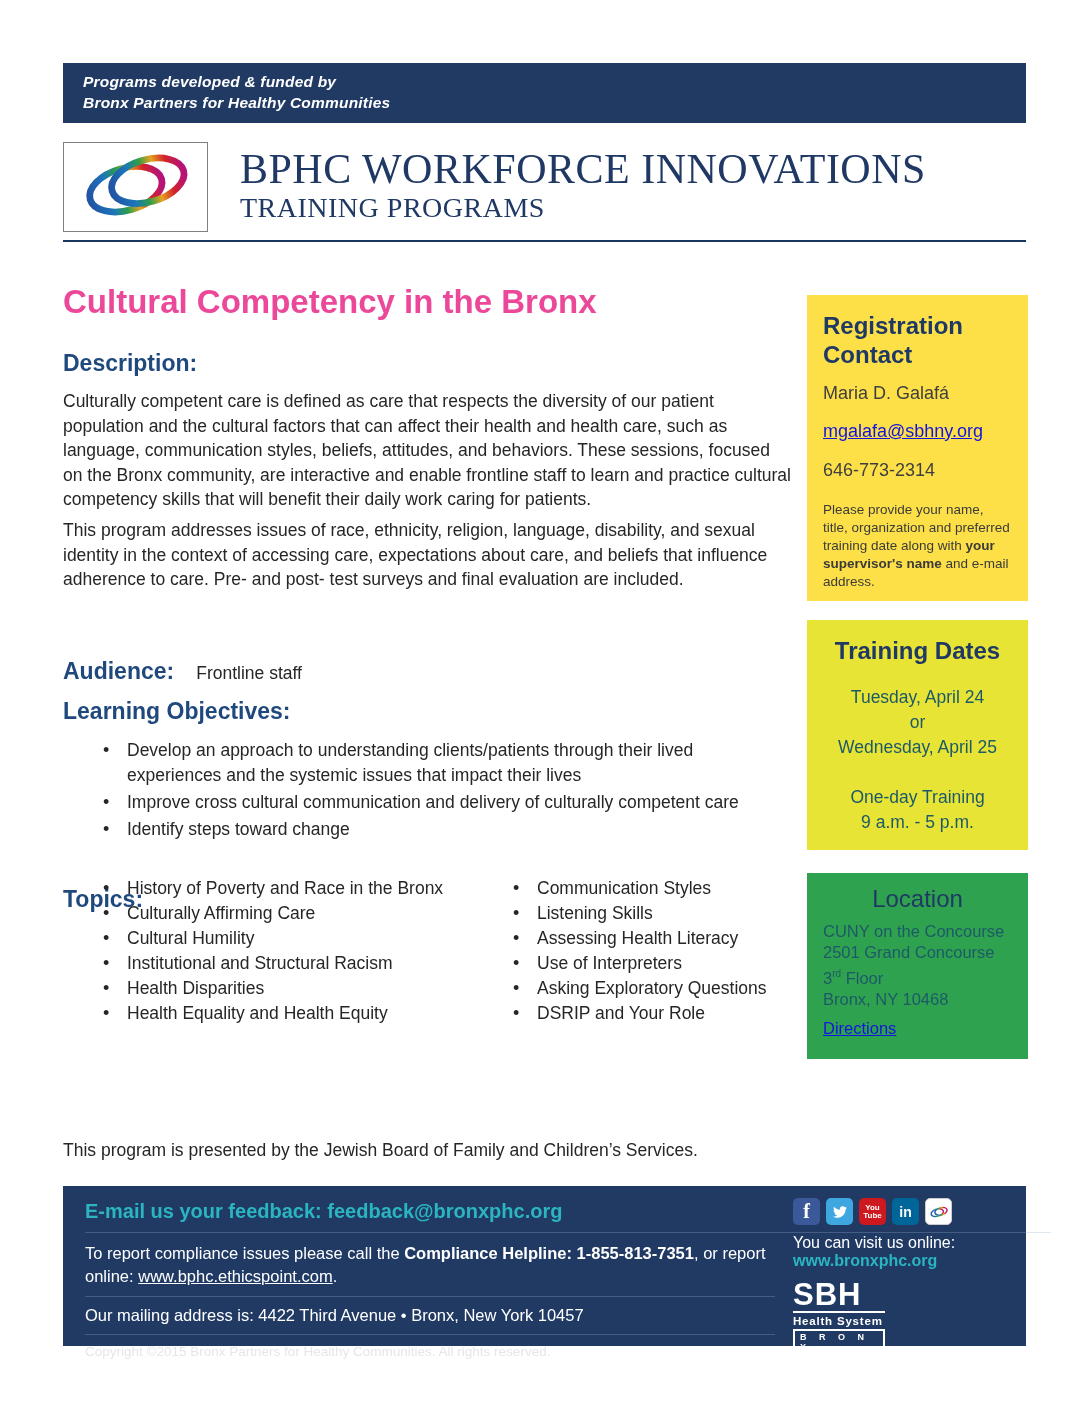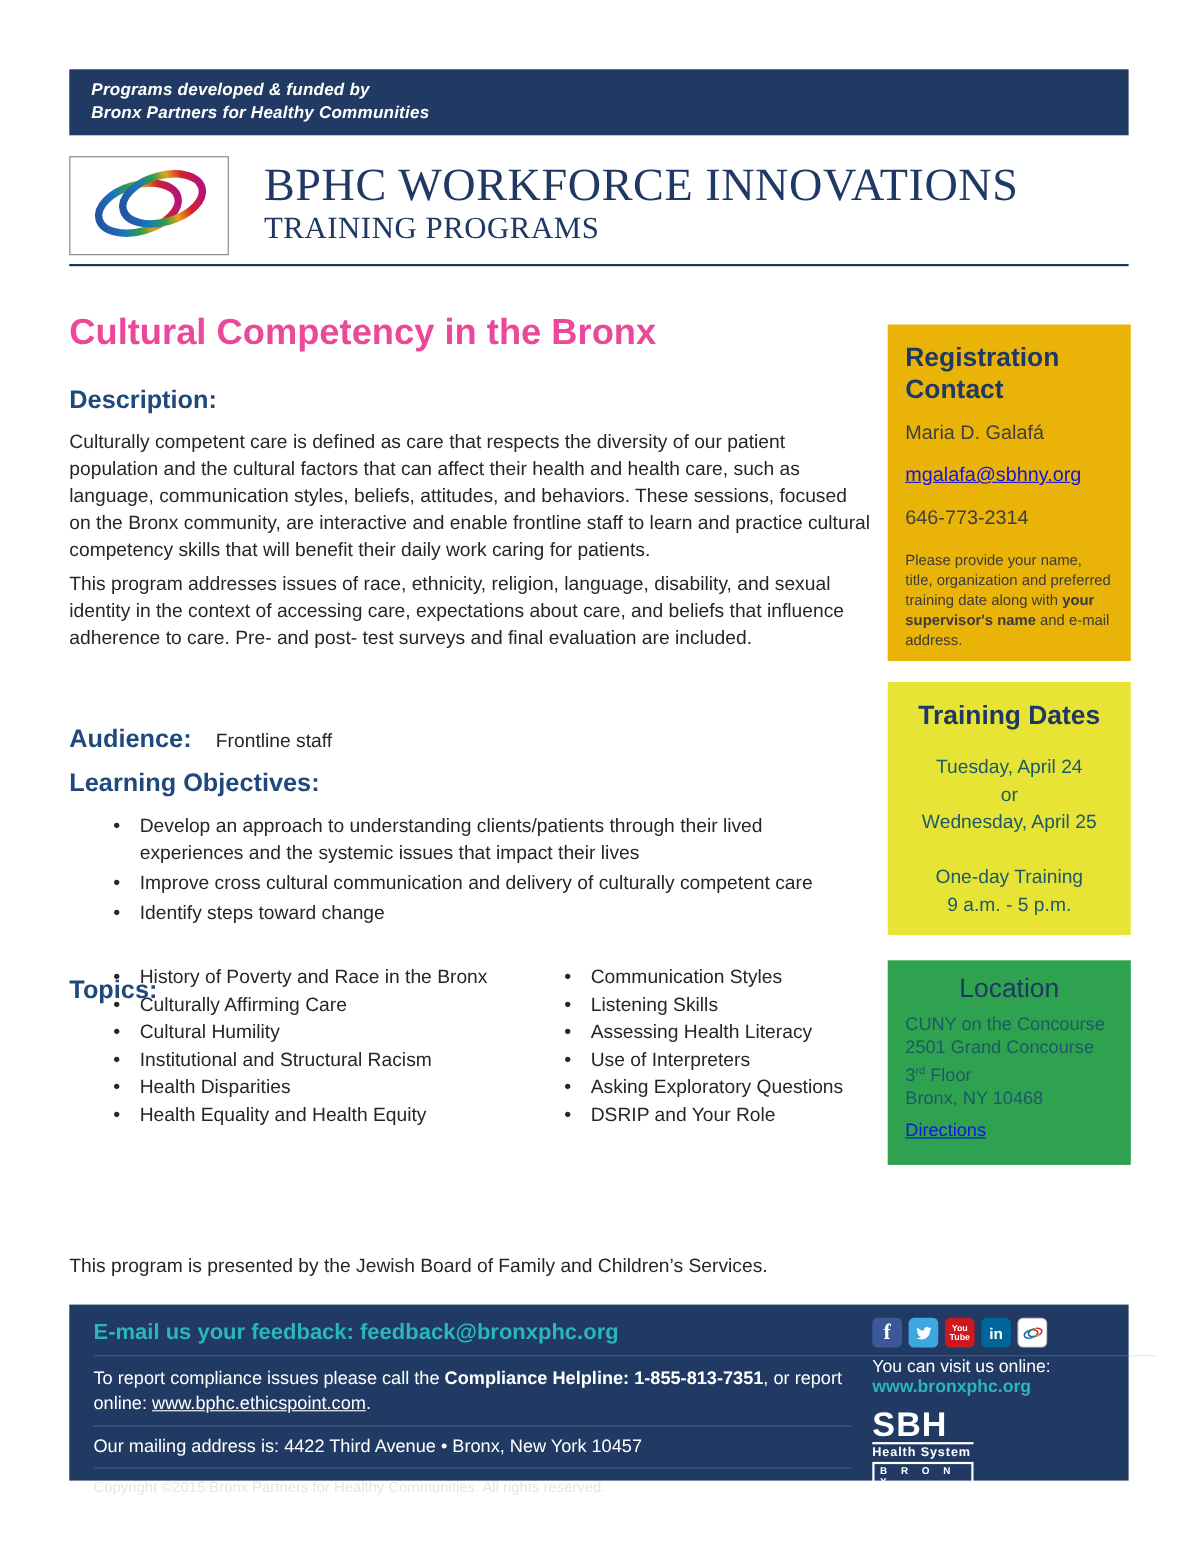--- a/index.html
+++ b/index.html
@@ -41,21 +41,21 @@
   .topics-h { left:63px; top:886px; }
   .topics { left:63px; top:876px; width:740px; display:flex; }
   .topics ul { margin-left:36px; }
   .topics .col1 { width:410px; flex:none; }
   .topics .col2 { flex:1; }
 
   .presented { left:63px; top:1138px; }
 
   
   .side-box { position:absolute; left:807px; width:221px; }
-  .box-orange { top:295px; height:306px; background:#eab308; padding:16px 16px 0 16px; }
+  .box-orange { top:295px; height:306px; background:#fde047; padding:16px 16px 0 16px; }
   .box-orange .h { font-size:24px; line-height:29px; font-weight:bold; color:#1F3864; margin-bottom:14px; }
   .box-orange .name  { font-size:18px; color:#3F3F3F; margin-bottom:17px; }
   .box-orange .phone { font-size:18px; color:#3F3F3F; margin-bottom:20px; }
   .box-orange .email { display:inline-block; font-size:18px; color:#1414E0; text-decoration:underline; margin-bottom:18px; }
   .box-orange .note  { font-size:13.5px; color:#3B3B3B; line-height:18px; }
 
   .box-yellow { top:620px; height:230px; background:#E7E436; text-align:center; padding-top:17px; }
   .box-yellow .h { font-size:24px; font-weight:bold; color:#1F3864; margin-bottom:20px; }
   .box-yellow .line { font-size:17.5px; color:#1D5A68; line-height:25px; }
   .box-yellow .gap { height:25px; }

